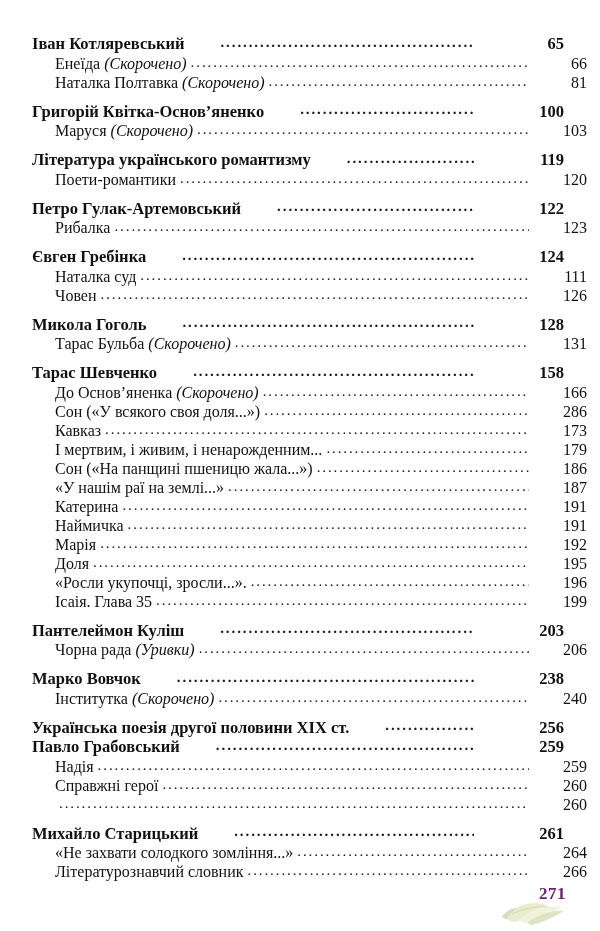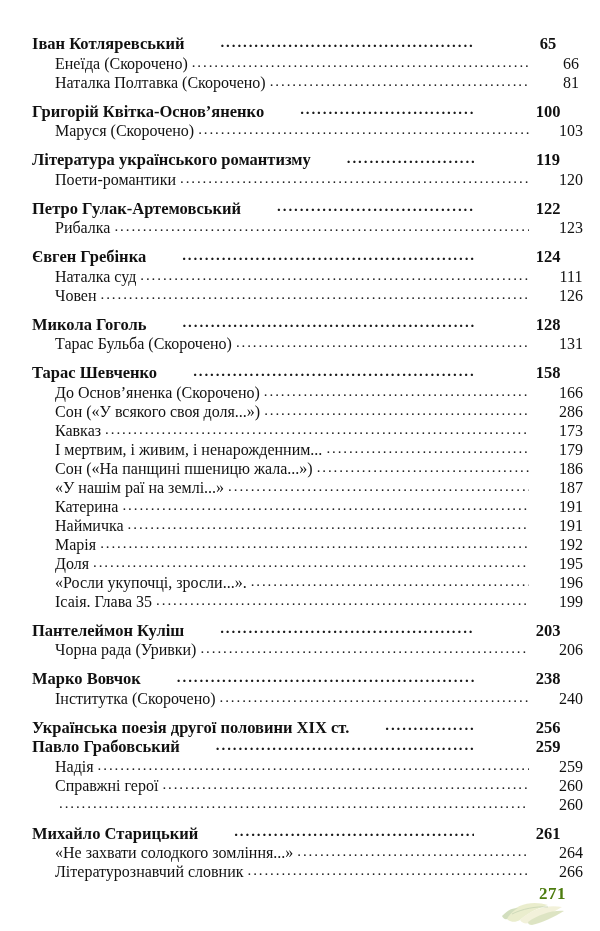--- a/index.html
+++ b/index.html
@@ -36,39 +36,40 @@
     line-height: 1.0;
     margin-bottom: 2px;
   }
   .entry:last-child { margin-bottom: 0; }
 
   .entry .title {
     white-space: nowrap;
     flex: 0 0 auto;
   }
   .entry .title .sub {
+    font-style: italic;
   }
 
   .entry .leader {
     flex: 1 1 auto;
     min-width: 6px;
     overflow: hidden;
     white-space: nowrap;
     margin: 0 3px 0 4px;
     position: relative;
     bottom: 2px;
     letter-spacing: 1.9px;
     color: #1a1a1a;
     font-size: 15px;
   }
 
   .entry .page {
     flex: 0 0 auto;
     width: 32px;
-    text-align: center;
+    text-align: right;
     white-space: nowrap;
     margin-left: 23px;
   }
 
   
   .lvl-chapter {
     font-weight: bold;
     font-size: 16.5px;
     padding-left: 0;
     gap: 32px;
@@ -87,21 +88,21 @@
   
   .group .entry + .entry { margin-top: 3px; }
 
   #folio {
     position: absolute;
     right: 34px;
     top: 884px;
     font-size: 17px;
     font-weight: bold;
     letter-spacing: 0.5px;
-    color: #4d7c0f;
+    color: #701a75;
   }
 
   #ornament {
     position: absolute;
     left: 498px;
     top: 898px;
     width: 72px;
     height: 30px;
     opacity: 0.55;
     pointer-events: none;

